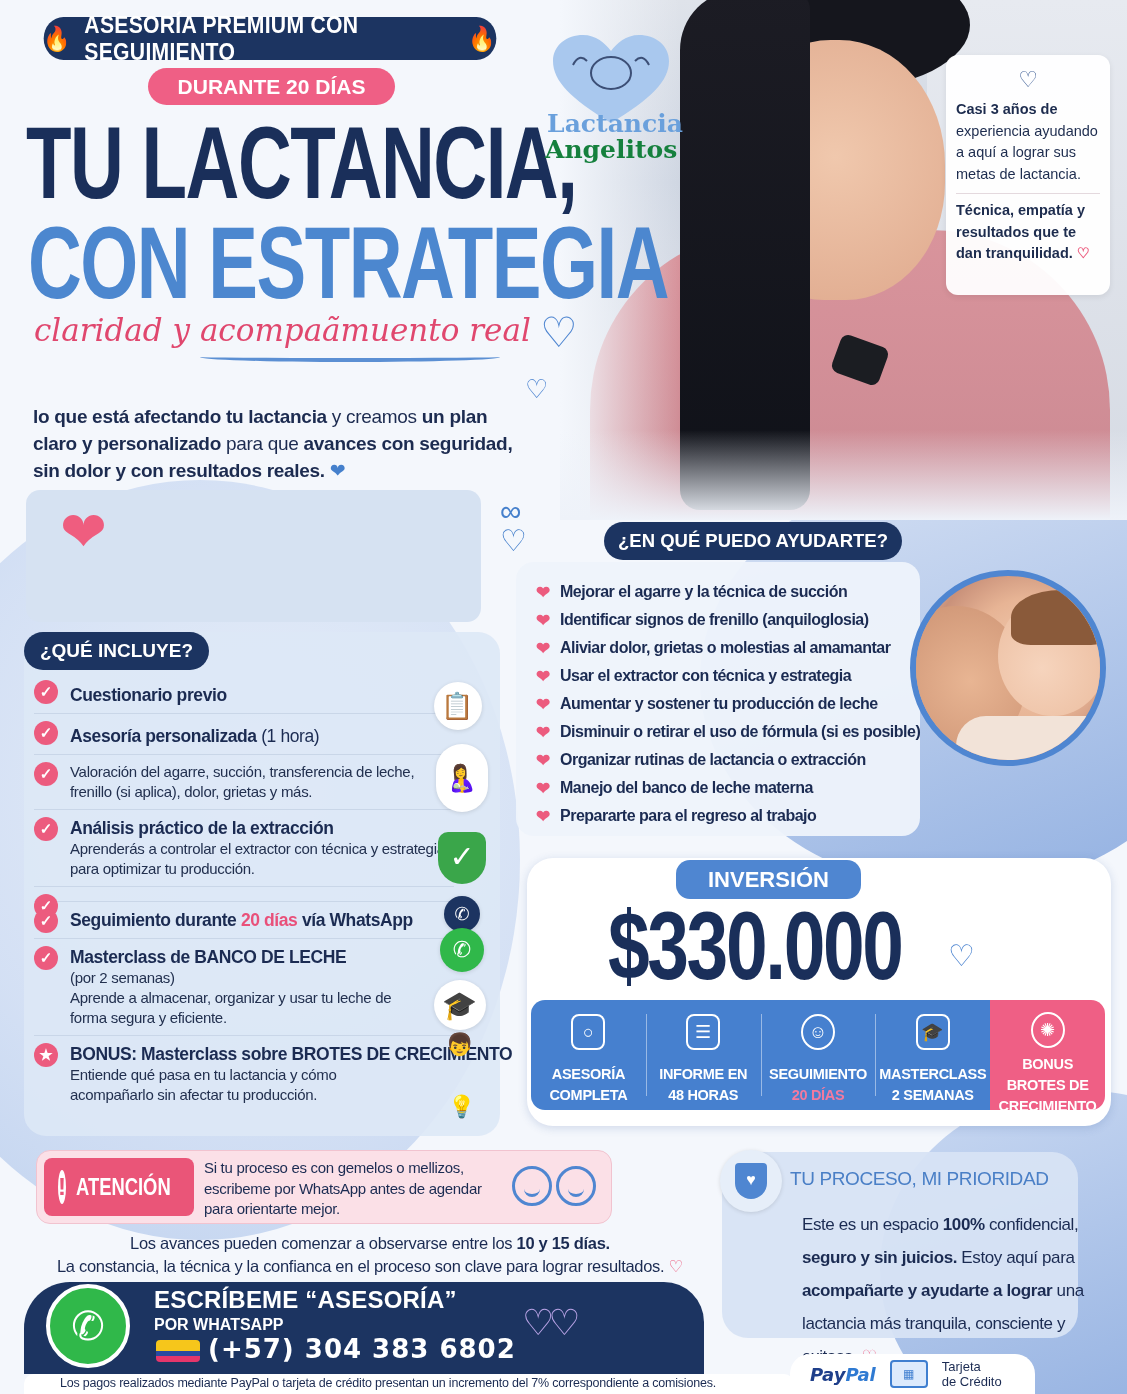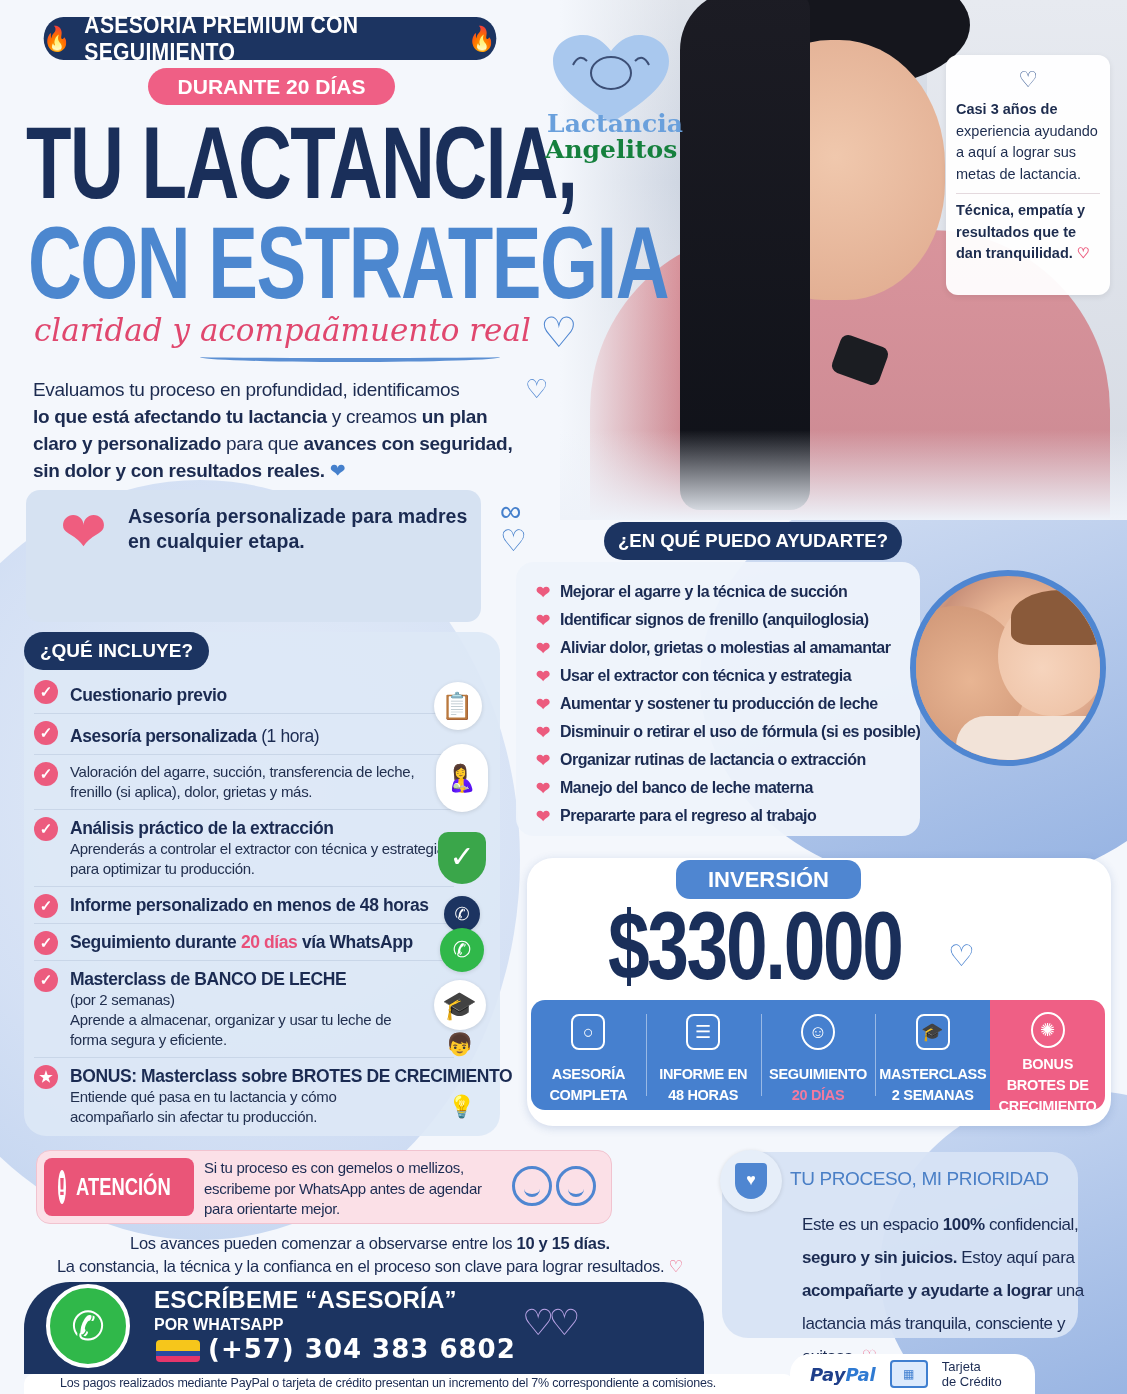--- a/index.html
+++ b/index.html
@@ -150,29 +150,28 @@
 
 <div class="abs card-exp">
   <div class="ic">♡</div>
   <div><b>Casi 3 años de</b></div>
   <div>experiencia ayudando a aquí a lograr sus metas de lactancia.</div>
   <hr>
   <div style="font-weight:700"><span>Técnica, empatía y resultados que te dan tranquilidad.</span> <span style="color:#ec5b7e">♡</span></div>
 </div>
 
 <div class="abs intro">
-  <span>Evaluamos tu proceso en profundidad, identificamos</span><br>
+  <br>
   <b>lo que está afectando tu lactancia</b><span> y creamos </span><b>un plan claro y personalizado</b><span> para que </span><b>avances con seguridad, sin dolor y con resultados reales.</b>
   <span class="heart-blue">❤</span>
 </div>
 <div class="abs" style="left:525px;top:376px;color:#4f86d1;font-size:26px;line-height:26px">♡</div>
 
 <div class="abs card-mad">
   <div class="hrt">❤</div>
-  <div class="t">Asesoría personalizade para madres en cualquier etapa.</div>
 </div>
 <div class="abs deco-hearts">∞<br>♡</div>
 
 <div class="abs inc-panel"></div>
 <div class="abs pill-navy inc-title">¿QUÉ INCLUYE?</div>
 <div class="abs inc-list">
   <div class="inc-item" style="padding-top:4px">
     <span class="chk">✓</span>
     <div class="ti">Cuestionario previo</div>
   </div>
@@ -184,21 +183,20 @@
     <span class="chk">✓</span>
     <div class="de">Valoración del agarre, succión, transferencia de leche, frenillo (si aplica), dolor, grietas y más.</div>
   </div>
   <div class="inc-item">
     <span class="chk">✓</span>
     <div class="ti">Análisis práctico de la extracción</div>
     <div class="de">Aprenderás a controlar el extractor con técnica y estrategia para optimizar tu producción.</div>
   </div>
   <div class="inc-item">
     <span class="chk">✓</span>
-    <div class="ti">Informe personalizado en menos de 48 horas</div>
   </div>
   <div class="inc-item">
     <span class="chk">✓</span>
     <div class="ti"><span>Seguimiento durante </span><span class="p">20 días</span><span> vía WhatsApp</span></div>
   </div>
   <div class="inc-item">
     <span class="chk">✓</span>
     <div class="ti">Masterclass de BANCO DE LECHE</div>
     <div class="de" style="white-space:pre-line;width:330px">(por 2 semanas)
 Aprende a almacenar, organizar y usar tu leche de forma segura y eficiente.</div>

